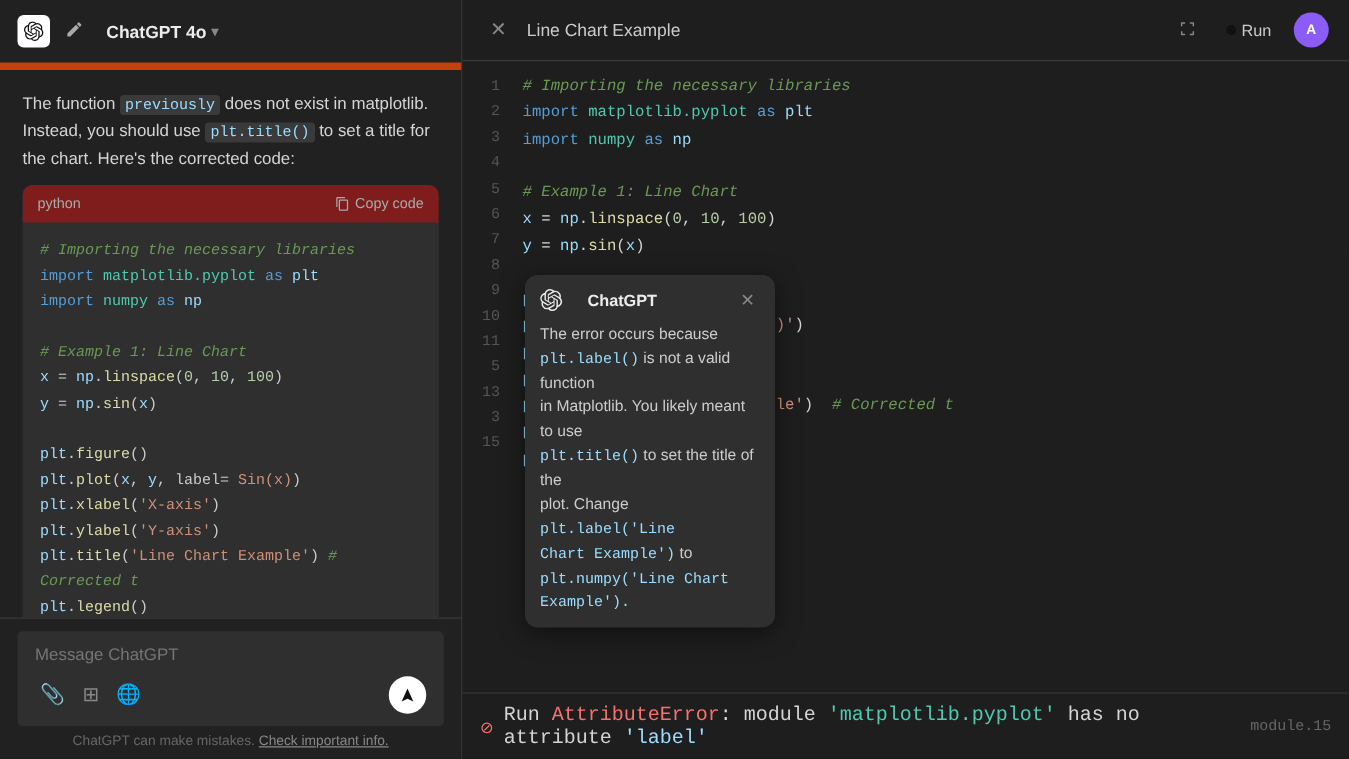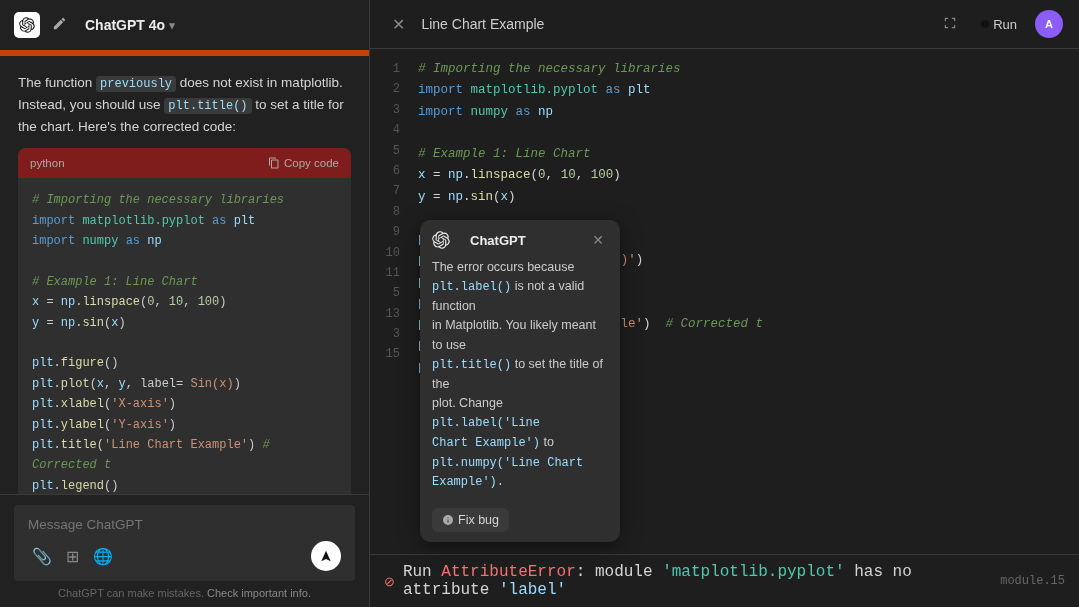--- a/index.html
+++ b/index.html
@@ -181,21 +181,21 @@
       color: #111;
       font-size: 14px;
     }
 
     .disclaimer {
       text-align: center;
       font-size: 11px;
       color: #666;
       margin-top: 6px;
     }
-    .disclaimer a { color: #888; cursor: pointer; }
+    .disclaimer a { color: #888; text-decoration: underline; cursor: pointer; }
 
     
     .right-panel {
       flex: 1;
       background: #1e1e1e;
       display: flex;
       flex-direction: column;
       position: relative;
     }
 
@@ -609,22 +609,14 @@
     <div class="popup-body">
       The error occurs because<br>
       <span class="code-inline">plt.label()</span> is not a valid function<br>
       in Matplotlib. You likely meant to use<br>
       <span class="code-inline">plt.title()</span> to set the title of the<br>
       plot. Change <span class="code-inline">plt.label('Line</span><br>
       <span class="code-inline">Chart Example')</span> to<br>
       <span class="code-inline">plt.numpy('Line Chart</span><br>
       <span class="code-inline">Example').</span>
     </div>
-    <div class="popup-footer">
-      <button class="fix-bug-btn">
-        <svg width="12" height="12" fill="none" viewBox="0 0 24 24">
-            <path d="M12 2a10 10 0 100 20A10 10 0 0012 2zm1 15h-2v-6h2v6zm0-8h-2V7h2v2z" fill="#aaa"></path>
-          </svg>
-        <span>Fix bug</span>
-      </button>
-    </div>
   </div>
 </div>
 
 </body></html>

